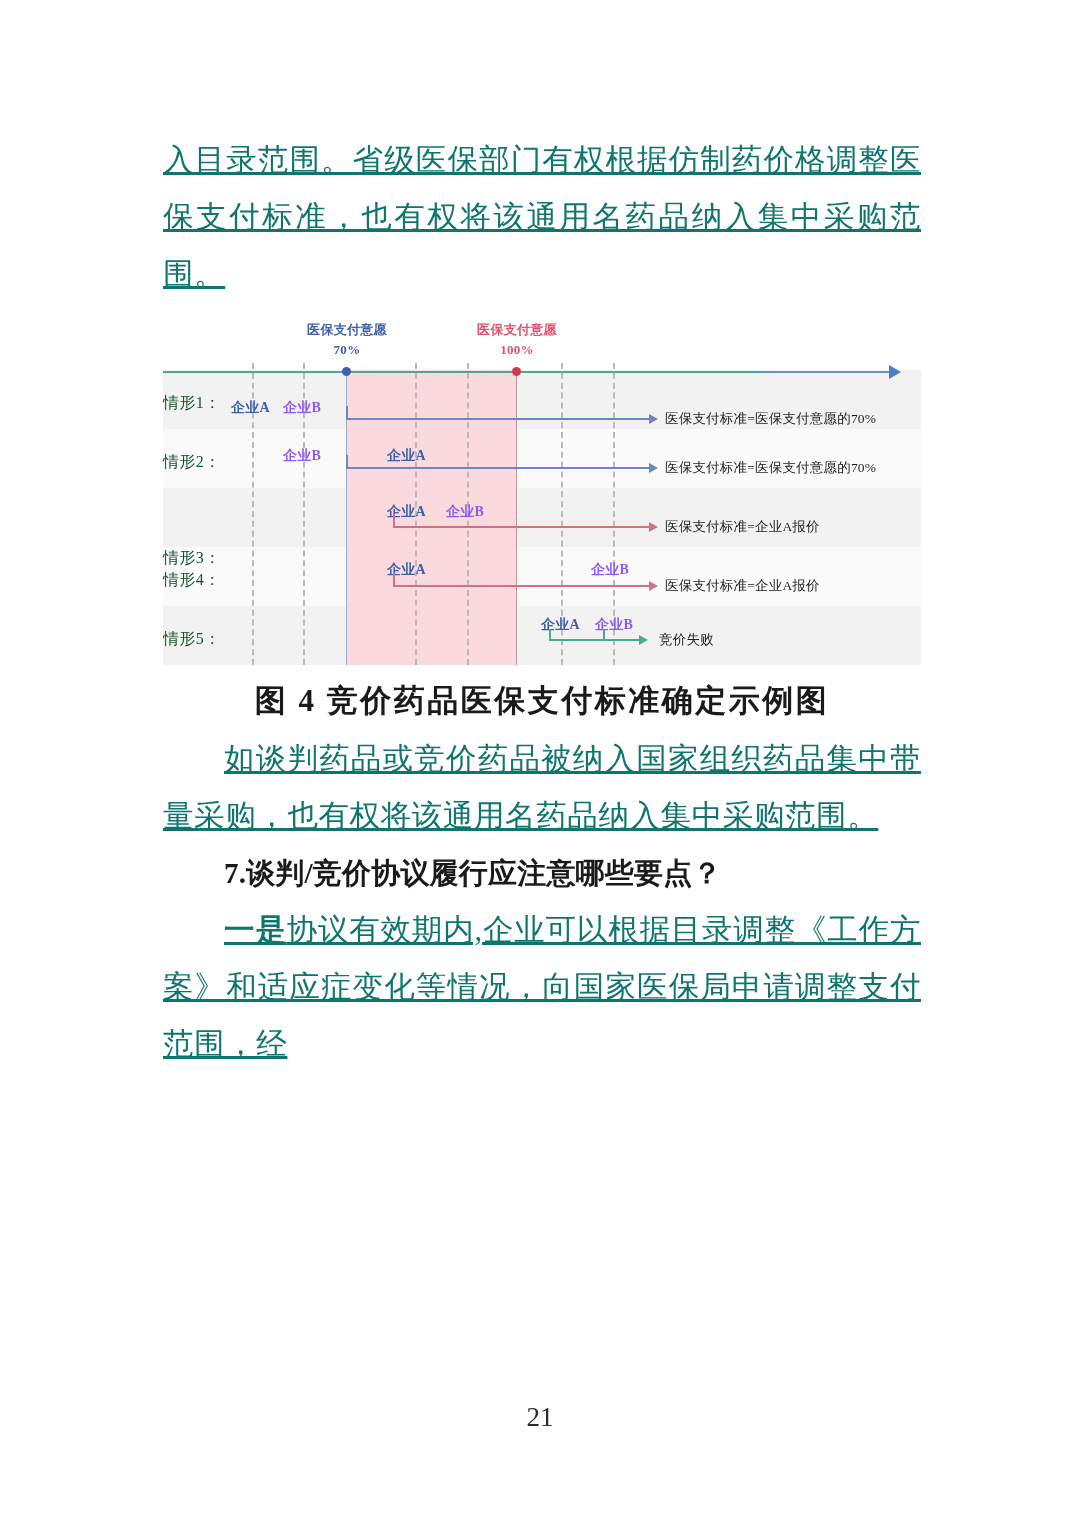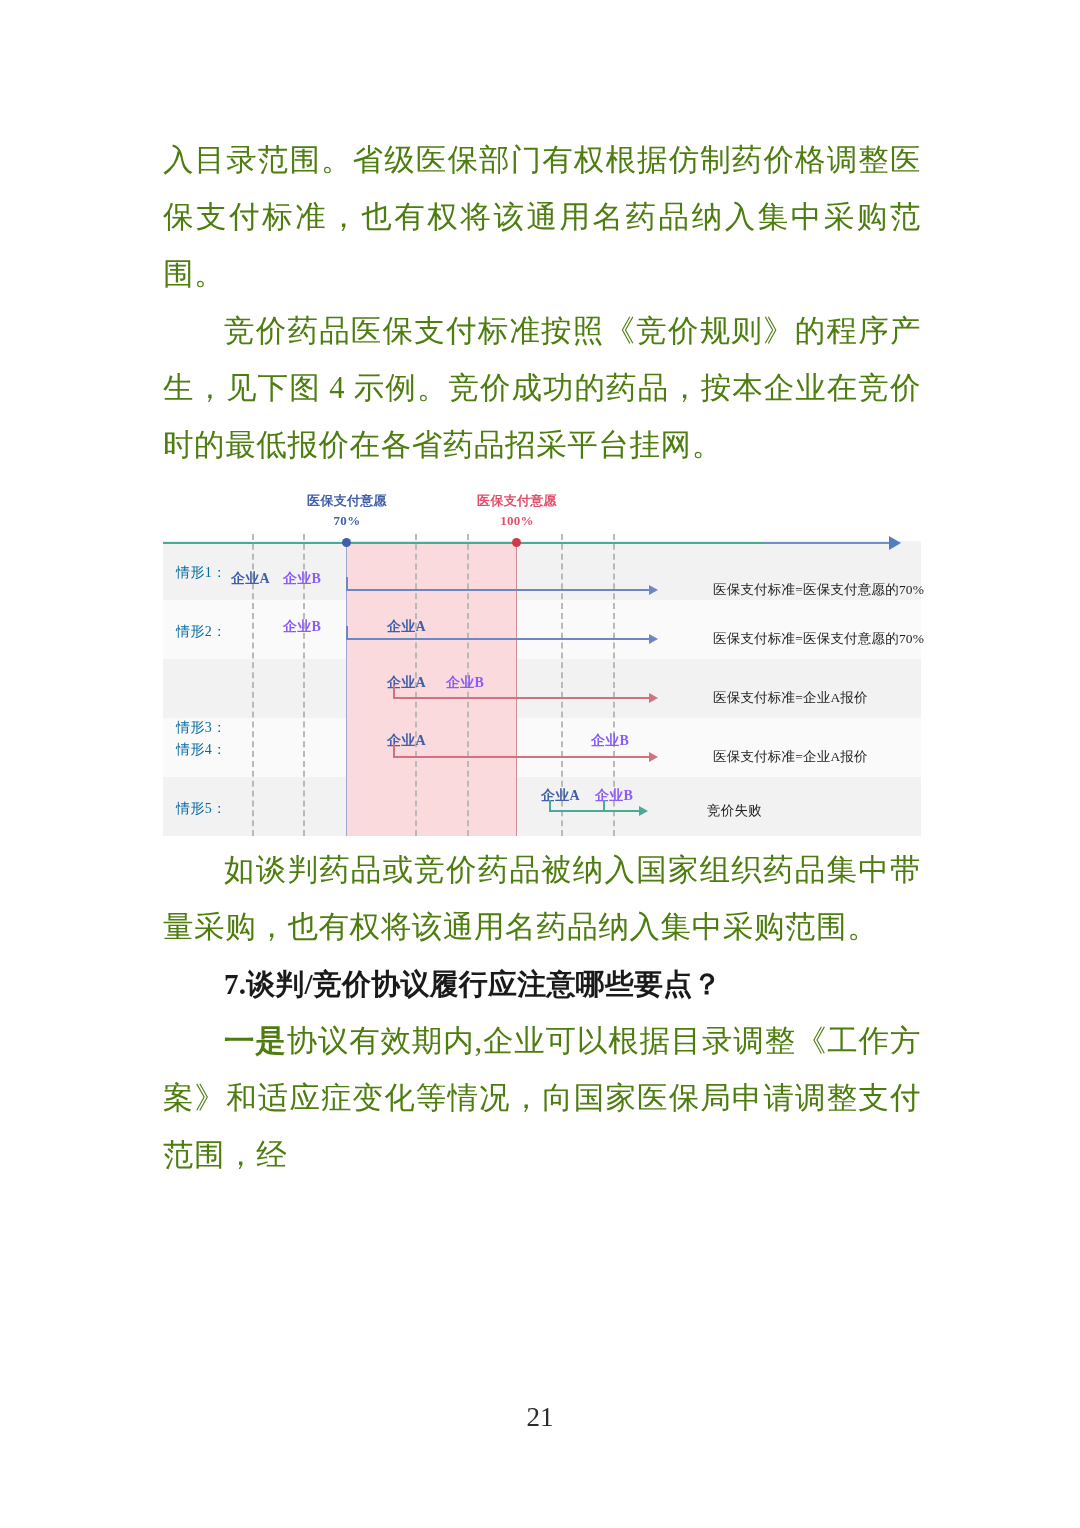--- a/index.html
+++ b/index.html
@@ -22,21 +22,22 @@
     left:163px;top:132px;
     width:758px;
   }
   p.para{
     margin:0 0 0 0;
     font-size:30.5px;
     line-height:57px;
     letter-spacing:0.6px;
     text-align:justify;
     text-justify:inter-ideograph;
-    color:#4d7c0f;
+    color:#0f766e;
+    text-decoration:underline;
   }
   p.para.indent{text-indent:61px;}
   .bold{font-weight:bold;}
   .q-heading{
     margin:0;
     font-size:29px;
     line-height:57px;
     font-weight:bold;
     text-indent:61px;
     letter-spacing:0.2px;
@@ -146,23 +147,23 @@
     position:absolute;
     top:56px;
     width:1px;
     height:294px;
   }
   .vsolid.blue{background:#9aa9cf;}
   .vsolid.red{background:#cf8f99;}
 
   .caselabel{
     position:absolute;
-    left:13px;
-    font-size:14px;
-    color:#0369a1;
+    left:0;
+    font-size:16px;
+    color:#14532d;
     letter-spacing:0.4px;
   }
 
   .ent{
     position:absolute;
     font-size:14px;
     font-weight:bold;
     white-space:nowrap;
     letter-spacing:0.3px;
   }
@@ -185,21 +186,20 @@
   .vstub{
     position:absolute;
     width:1.6px;
   }
   .resulttext{
     position:absolute;
     font-size:13.5px;
     color:#1c1c1c;
     white-space:nowrap;
     letter-spacing:0.2px;
-    margin-left:48px;
   }
 
   .pagenum{
     position:absolute;
     left:0;right:0;
     top:1402px;
     text-align:center;
     font-size:27px;
     color:#2b2b2b;
     font-family:"Liberation Serif","DejaVu Serif",serif;
@@ -208,21 +208,20 @@
 </head>
 <body>
 
 <div class="page">
 
   <div class="body-col">
 
     <p class="para">入目录范围。省级医保部门有权根据仿制药价格调整医保支付标准，也有权将该通用名药品纳入集中采购范围。</p>
 
 
-    <p class="para indent">竞价药品医保支付标准按照《竞价规则》的程序产生，见下图 4 示例。竞价成功的药品，按本企业在竞价时的最低报价在各省药品招采平台挂网。</p>
 
     <div class="figure-wrap">
       <div class="fig">
 
         <div class="rowband" style="top:55px;height:59px;"></div>
         <div class="rowband alt" style="top:114px;height:59px;"></div>
         <div class="rowband" style="top:173px;height:59px;"></div>
         <div class="rowband alt" style="top:232px;height:59px;"></div>
         <div class="rowband" style="top:291px;height:59px;"></div>
 
@@ -297,20 +296,21 @@
         <div class="vstub" style="left:386px;top:314px;height:11px;background:#4aab94;"></div>
         <div class="vstub" style="left:440px;top:314px;height:11px;background:#4aab94;"></div>
         <div class="harrow" style="left:386px;top:324px;width:90px;background:#4aab94;color:#4aab94;">
             <span class="head"></span>
           </div>
         <div class="resulttext" style="left:496px;top:316px;">竞价失败</div>
 
       </div>
     </div>
 
+    <p class="fig-caption">图 4  竞价药品医保支付标准确定示例图</p>
 
     <p class="para indent">如谈判药品或竞价药品被纳入国家组织药品集中带量采购，也有权将该通用名药品纳入集中采购范围。</p>
 
     <p class="q-heading">7.谈判/竞价协议履行应注意哪些要点？</p>
 
 
     <p class="para indent"><span class="bold">一是</span><span>协议有效期内,企业可以根据目录调整《工作方案》和适应症变化等情况，向国家医保局申请调整支付范围，经</span></p>
 
   </div>
 

